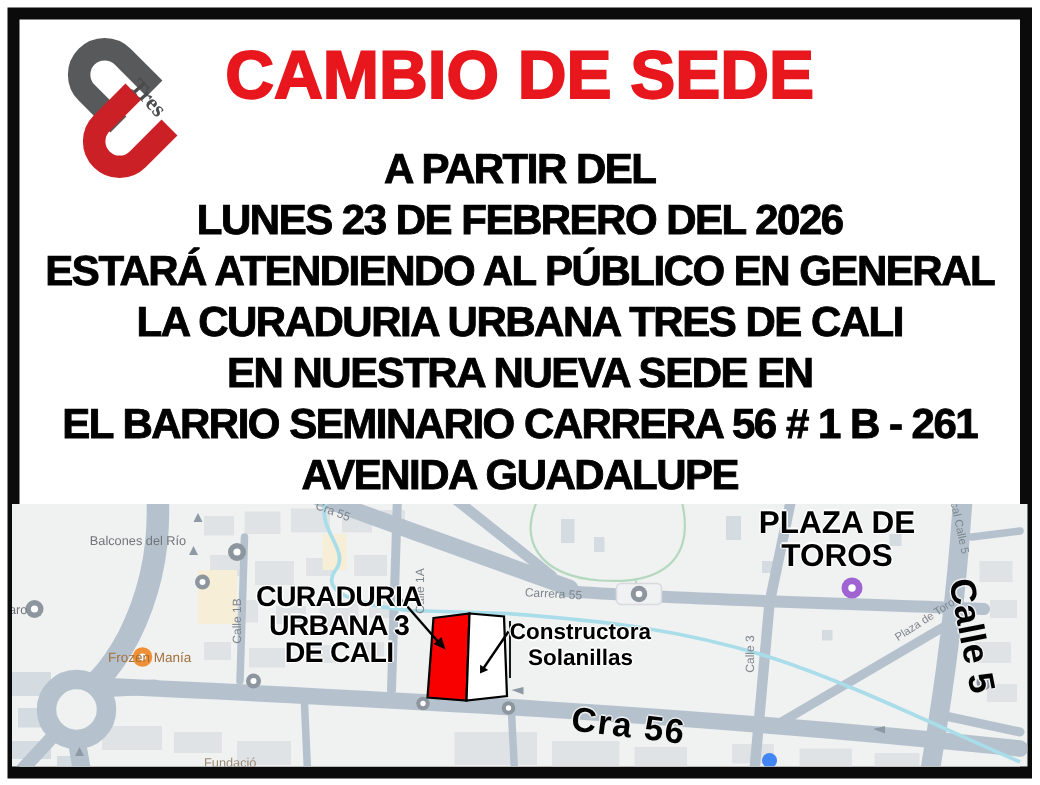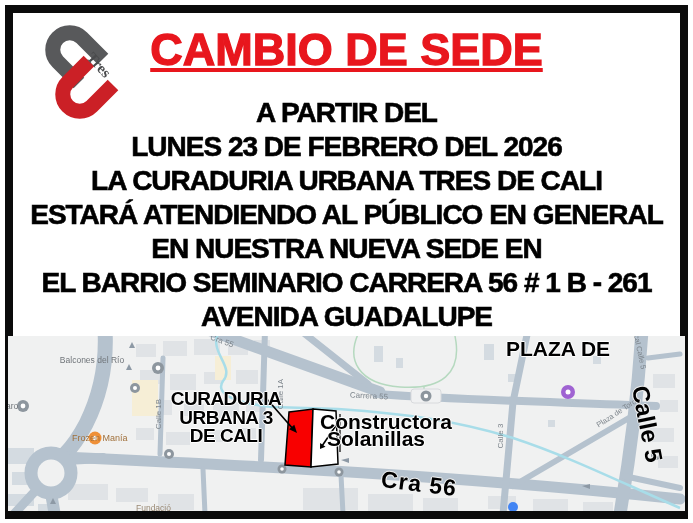--- a/index.html
+++ b/index.html
@@ -11,21 +11,21 @@
     position:absolute;left:5px;top:5px;width:683px;height:514px;
     border:8px solid #0b0b0b;box-sizing:border-box;background:#fff;
   }
   
   .logo{position:absolute;left:28px;top:16px;width:110px;height:118px;}
   .logo svg{width:100%;height:100%;}
   
   .title{
     position:absolute;left:0;top:24px;width:100%;text-align:center;
     font-weight:bold;font-size:45px;letter-spacing:0px;
-    -webkit-text-stroke:1.3px currentColor;white-space:nowrap;text-decoration:underline;
+    -webkit-text-stroke:1.3px currentColor;white-space:nowrap;
   }
   .bodytext{position:absolute;left:0;top:96px;width:100%;text-align:center;color:#000;}
   .bodytext .line{
     font-weight:bold;font-size:28px;line-height:34px;letter-spacing:-1px;
     -webkit-text-stroke:0.6px #000;white-space:nowrap;
   }
   
   .map{
     position:absolute;left:8px;top:336px;width:677px;height:175px;
     background:#f0f1f1;overflow:hidden;
@@ -39,21 +39,21 @@
     position:absolute;color:#000;font-weight:bold;white-space:nowrap;
     text-shadow:-1px 0 #f0f1f1,1px 0 #f0f1f1,0 -1px #f0f1f1,0 1px #f0f1f1;
     transform:translate(-50%,-50%);
   }
   .annot{
     position:absolute;color:#000;font-weight:bold;text-align:center;
     text-shadow:-1px 0 #fff,1px 0 #fff,0 -1px #fff,0 1px #fff;
   }
   .annot .al{display:block;}
   .curaduria{left:152px;top:54px;width:132px;font-size:19px;line-height:18.5px;letter-spacing:-0.5px;}
-  .constructora{left:312px;top:78px;width:112px;font-size:21px;line-height:16.5px;}
+  .constructora{left:323px;top:78px;width:112px;font-size:15px;line-height:16.5px;}
   .plaza{left:489px;top:2px;width:122px;font-size:21px;line-height:22px;}
   .cra56{left:411px;top:148px;font-size:23px;transform:translate(-50%,-50%) rotate(7deg);letter-spacing:1px;}
   .calle5{left:639px;top:88px;font-size:24px;transform:translate(-50%,-50%) rotate(79deg);}
 </style>
 </head>
 <body>
 
 <div class="frame"></div>
 
 <div class="logo">
@@ -66,22 +66,22 @@
     </g>
     <text x="0" y="0" transform="translate(58,42) rotate(48)" font-size="15" font-weight="bold" fill="#4a4b4d" font-family="Liberation Serif, serif">Tres</text>
   </svg>
 </div>
 
 <div class="title" style="color:#e8161d">CAMBIO DE SEDE</div>
 
 <div class="bodytext">
   <div class="line">A PARTIR DEL</div>
   <div class="line">LUNES 23 DE FEBRERO DEL 2026</div>
+  <div class="line">ESTARÁ ATENDIENDO AL PÚBLICO EN GENERAL</div>
   <div class="line">LA CURADURIA URBANA TRES DE CALI</div>
-  <div class="line">ESTARÁ ATENDIENDO AL PÚBLICO EN GENERAL</div>
   <div class="line">EN NUESTRA NUEVA SEDE EN</div>
   <div class="line">EL BARRIO SEMINARIO CARRERA 56 # 1 B - 261</div>
   <div class="line">AVENIDA GUADALUPE</div>
 </div>
 
 <div class="map">
   <svg class="base" width="677" height="175" viewBox="0 0 677 175">
 
     <g fill="#e0e3e6">
       <rect x="128" y="8" width="20" height="13"></rect>
@@ -232,14 +232,15 @@
     <span class="al">CURADURIA</span>
     <span class="al">URBANA 3</span>
     <span class="al">DE CALI</span>
   </div>
   <div class="annot constructora">
     <span class="al">Constructora</span>
     <span class="al">Solanillas</span>
   </div>
   <div class="annot plaza">
     <span class="al">PLAZA DE</span>
+    <span class="al">TOROS</span>
   </div>
 </div>
 
 </body></html>

